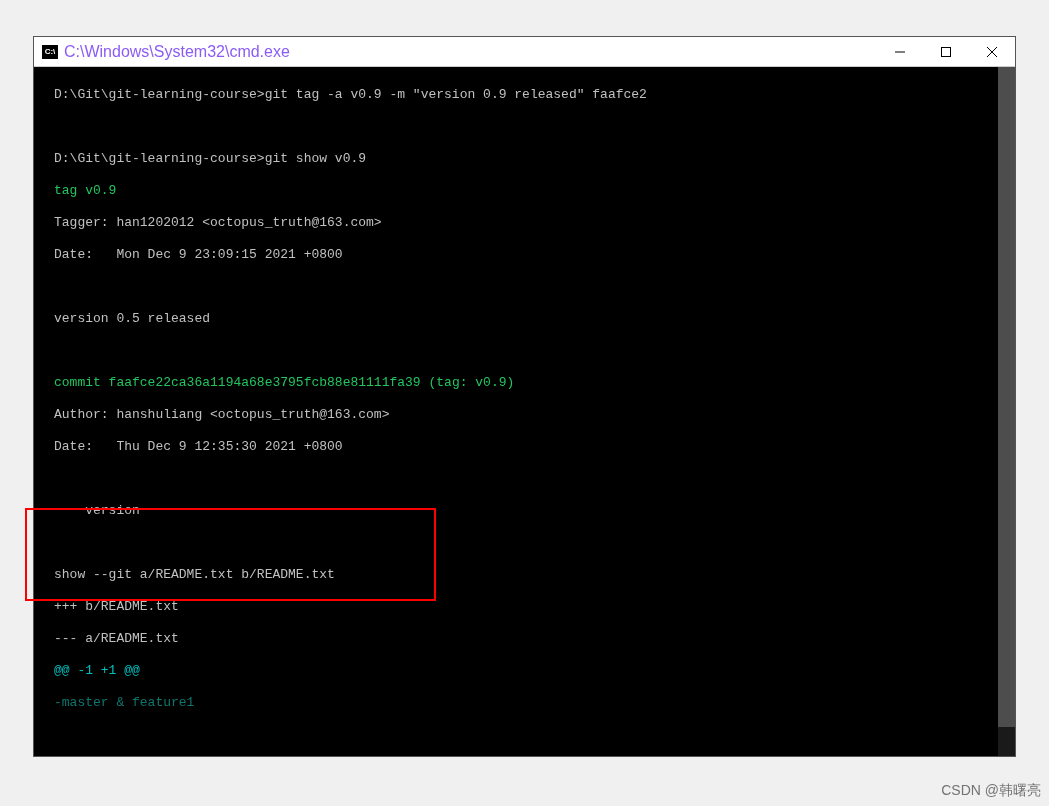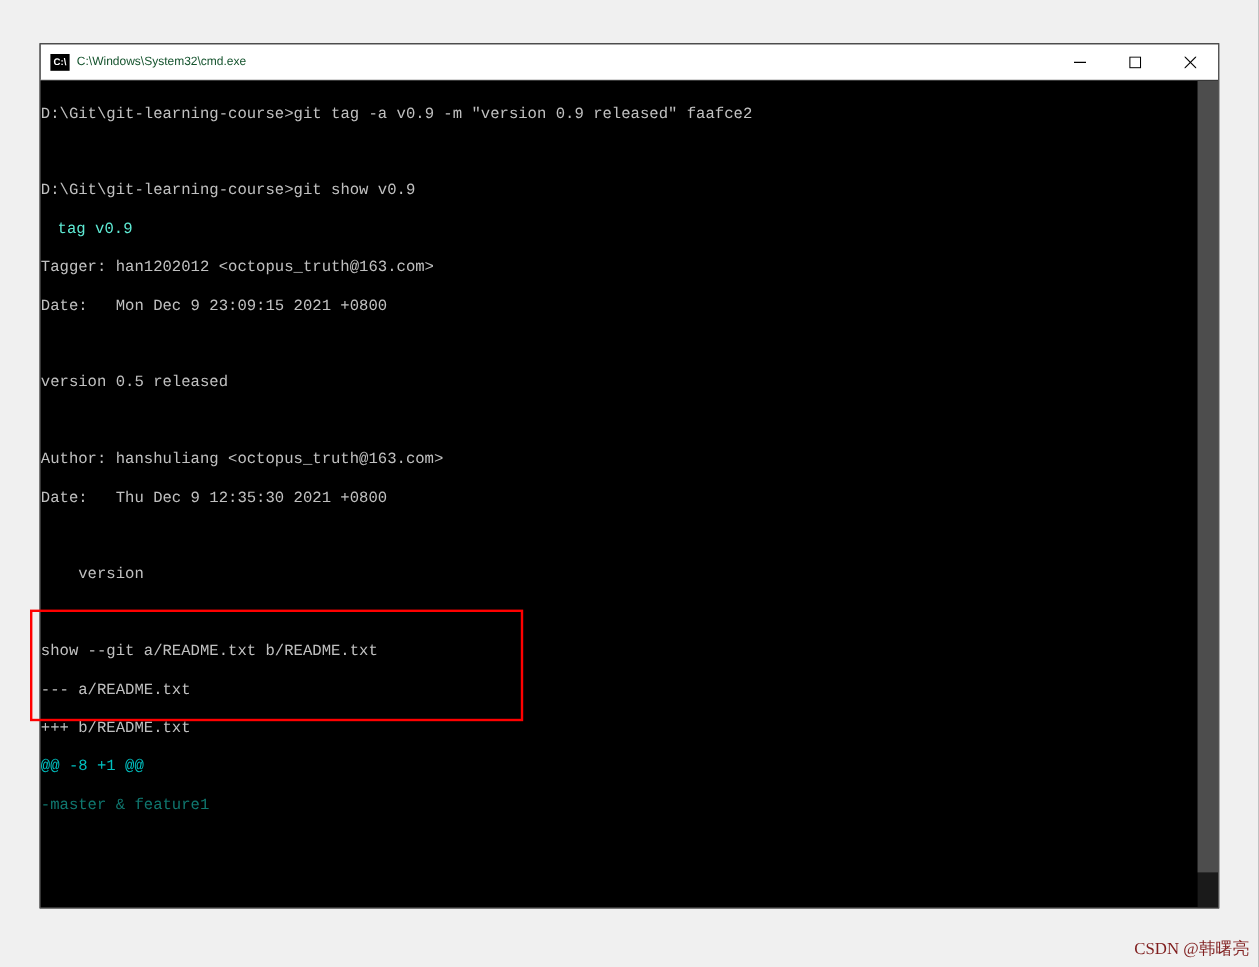--- a/index.html
+++ b/index.html
@@ -37,22 +37,22 @@
       background: #000;
       margin-right: 6px;
       display: inline-flex;
       align-items: center;
       justify-content: center;
       color: #fff;
       font-size: 8px;
       font-weight: bold;
     }
     .titlebar-title {
-      font-size: 10px;
-      color: #14532d;
+      font-size: 16px;
+      color: #8b5cf6;
       flex: 1;
     }
     .titlebar-controls {
       display: flex;
       height: 100%;
     }
     .titlebar-btn {
       width: 46px;
       height: 100%;
       display: flex;
@@ -64,36 +64,36 @@
     }
     .titlebar-btn svg {
       stroke: #000;
       fill: none;
     }
     .terminal {
       position: relative;
       width: 100%;
       height: calc(100% - 30px);
       background: #000;
-      padding: 4px 0;
+      padding: 4px 20px;
       overflow: hidden;
     }
     .terminal-content {
       font-family: "NSimSun", "SimSun", "Courier New", monospace;
       font-size: 13px;
       line-height: 16px;
       letter-spacing: 0px;
       white-space: pre;
       color: #c0c0c0;
     }
     .line {
       min-height: 16px;
     }
     .white { color: #c0c0c0; }
-    .yellow { color: #5eead4; margin-left: 14px; }
+    .yellow { color: #22c55e; }
     .cyan { color: #00c0c0; }
     .red { color: #0f766e; }
     .scrollbar {
       position: absolute;
       right: 0;
       top: 0;
       width: 17px;
       height: 100%;
       background: #1a1a1a;
     }
@@ -112,22 +112,22 @@
       width: 411px;
       height: 93px;
       border: 2px solid #ff0000;
       pointer-events: none;
     }
     .watermark {
       position: absolute;
       right: 8px;
       bottom: 6px;
       font-size: 14px;
-      color: #7f1d1d;
-      font-family: Liberation Serif, serif;
+      color: #737373;
+      font-family: Liberation Sans, sans-serif;
     }
   </style>
 </head>
 <body>
 
 <div class="window">
   <div class="titlebar">
     <span class="titlebar-icon">C:\</span>
     <span class="titlebar-title">C:\Windows\System32\cmd.exe</span>
     <div class="titlebar-controls">
@@ -153,29 +153,30 @@
     <div class="terminal-content">
 <div class="line"><span class="white">D:\Git\git-learning-course&gt;</span><span class="white">git tag -a v0.9 -m "version 0.9 released" faafce2</span></div>
 <div class="line"></div>
 <div class="line"><span class="white">D:\Git\git-learning-course&gt;</span><span class="white">git show v0.9</span></div>
 <div class="line"><span class="yellow">tag v0.9</span></div>
 <div class="line"><span class="white">Tagger: han1202012 &lt;octopus_truth@163.com&gt;</span></div>
 <div class="line"><span class="white">Date:   Mon Dec 9 23:09:15 2021 +0800</span></div>
 <div class="line"></div>
 <div class="line"><span class="white">version 0.5 released</span></div>
 <div class="line"></div>
+<div class="line"><span class="yellow">commit faafce22ca36a1194a68e3795fcb88e81111fa39</span><span class="yellow"> (</span><span class="yellow">tag: </span><span class="yellow">v0.9</span><span class="yellow">)</span></div>
 <div class="line"><span class="white">Author: hanshuliang &lt;octopus_truth@163.com&gt;</span></div>
 <div class="line"><span class="white">Date:   Thu Dec 9 12:35:30 2021 +0800</span></div>
 <div class="line"></div>
 <div class="line"><span class="white">    version</span></div>
 <div class="line"></div>
 <div class="line"><span class="white">show --git a/README.txt b/README.txt</span></div>
+<div class="line"><span class="white">+++ b/README.txt</span></div>
 <div class="line"><span class="white">--- a/README.txt</span></div>
-<div class="line"><span class="white">+++ b/README.txt</span></div>
-<div class="line"><span class="cyan">@@ -8 +1 @@</span></div>
+<div class="line"><span class="cyan">@@ -1 +1 @@</span></div>
 <div class="line"><span class="red">-master &amp; feature1</span></div>
 
 
 
 
 
 
 
 
 

